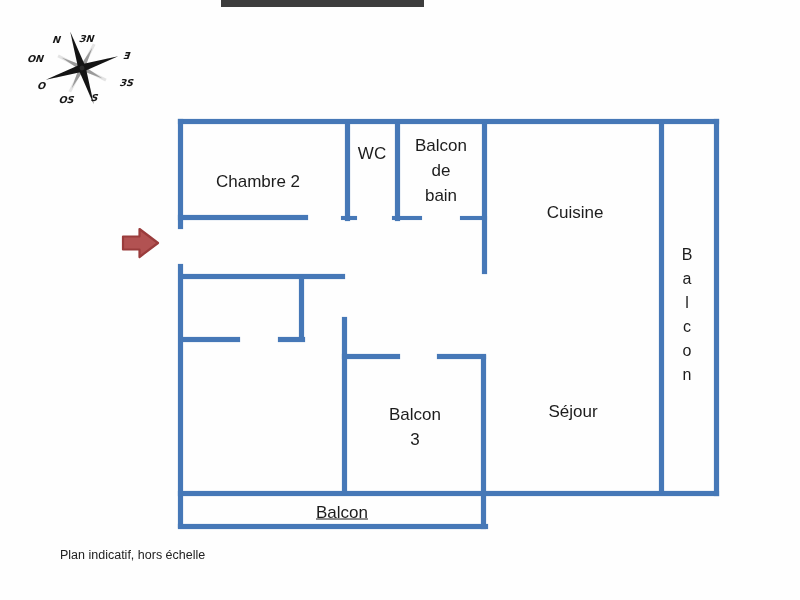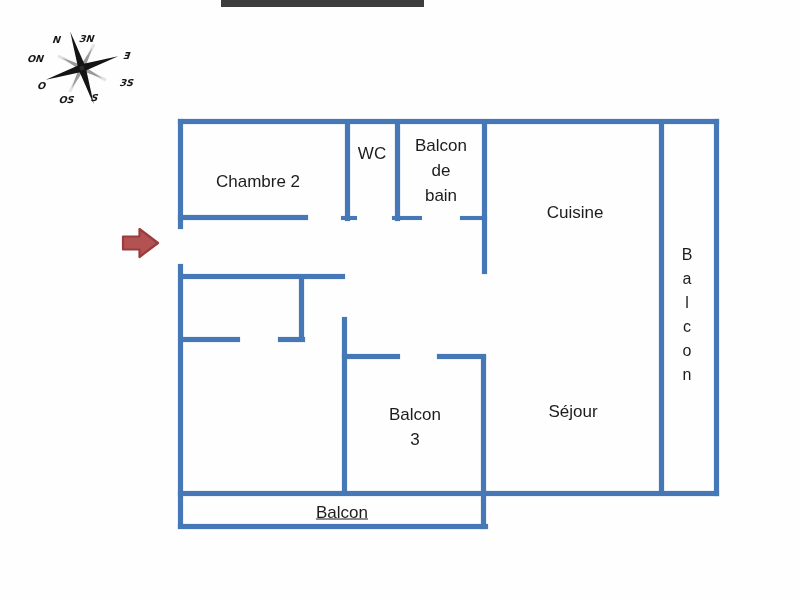--- a/index.html
+++ b/index.html
@@ -150,14 +150,15 @@
         <div>c</div>
         <div>o</div>
         <div>n</div>
       </div>
     </div>
 
   <svg class="arrow" width="40" height="34" viewBox="0 0 40 34">
     <polygon points="2,10.5 18.5,10.5 18.5,3 37,17 18.5,31 18.5,23.5 2,23.5"></polygon>
   </svg>
 
+  <div class="caption">Plan indicatif, hors échelle</div>
 
 </div>
 
 </body></html>

